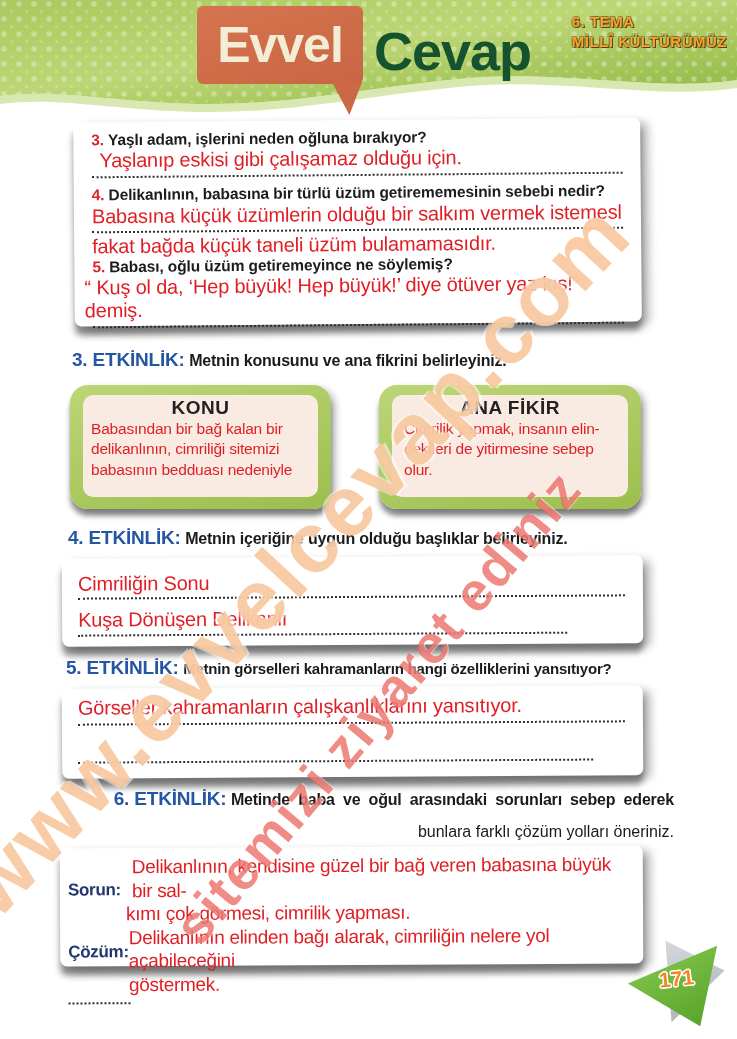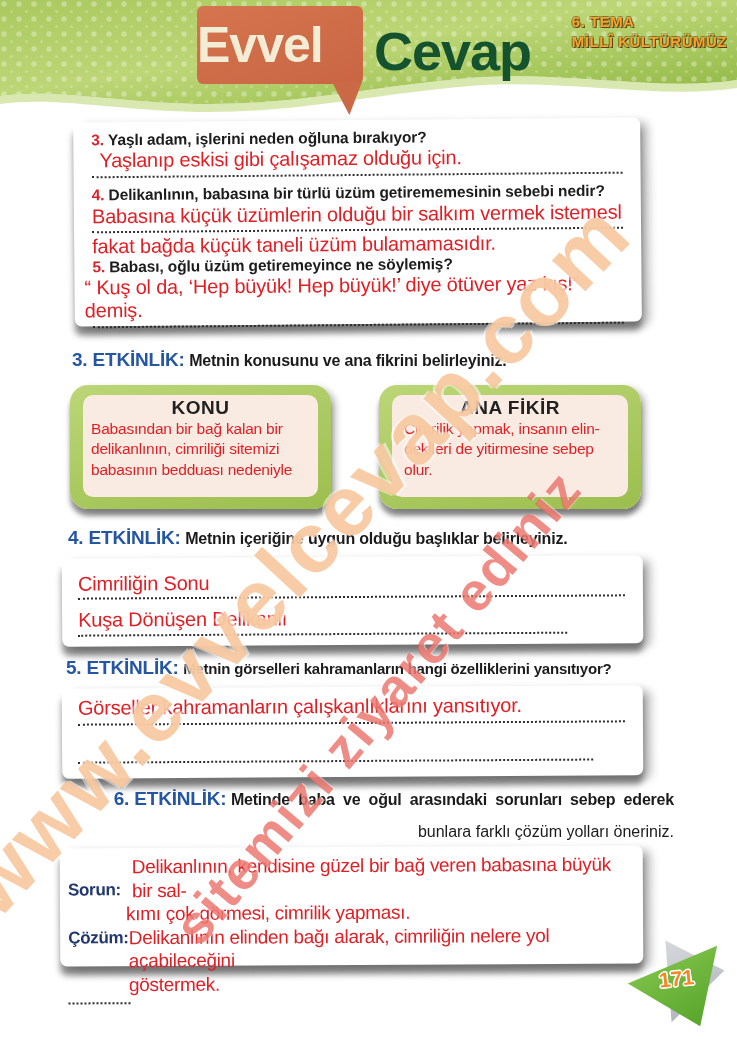--- a/index.html
+++ b/index.html
@@ -6,21 +6,21 @@
   .page{
     position:relative;width:737px;height:1039px;overflow:hidden;
     background:#ffffff;font-family:"Liberation Sans",sans-serif;
   }
   
   .header{position:absolute;left:0;top:0;width:737px;height:120px;}
   .header svg{position:absolute;left:0;top:0;}
   .logo-bubble{
     position:absolute;left:197px;top:6px;width:166px;height:78px;
     background:linear-gradient(160deg,#d5754f,#c96543);border-radius:6px;
-    display:flex;align-items:center;
+    display:flex;align-items:center;justify-content:center;
   }
   .logo-tail{
     position:absolute;left:332px;top:82px;width:30px;height:33px;
     background:#cb6846;clip-path:polygon(0 0,100% 0,58% 100%);
   }
   .logo-evvel{font-size:50px;font-weight:bold;color:#f3edd6;letter-spacing:-1px;}
   .logo-cevap{
     position:absolute;left:374px;top:20px;font-size:54px;font-weight:bold;
     color:#14532d;letter-spacing:-1px;
   }
@@ -213,21 +213,21 @@
 
   <div class="wbox box4">
     <div class="ps-row row-center">
       <div class="ps-label">Sorun:</div>
       <div>
         <div class="ps-text" style="padding-left:6px">Delikanlının, kendisine güzel bir bağ veren babasına büyük bir sal-</div>
         <div class="ps-text">kımı çok görmesi, cimrilik yapması.</div>
       </div>
     </div>
     <div class="ps-row">
-      <div class="ps-label" style="margin-top:2px">Çözüm:</div>
+      <div class="ps-label" style="margin-top:16px">Çözüm:</div>
       <div>
         <div class="ps-text">Delikanlının elinden bağı alarak, cimriliğin nelere yol açabileceğini</div>
         <div class="ps-text">göstermek.</div>
       </div>
     </div>
     <div class="mini-dot"></div>
   </div>
 
   <div class="wm wm-main">www.evvelcevap.com</div>
   <div class="wm wm-sec">sitemizi ziyaret ediniz</div>

